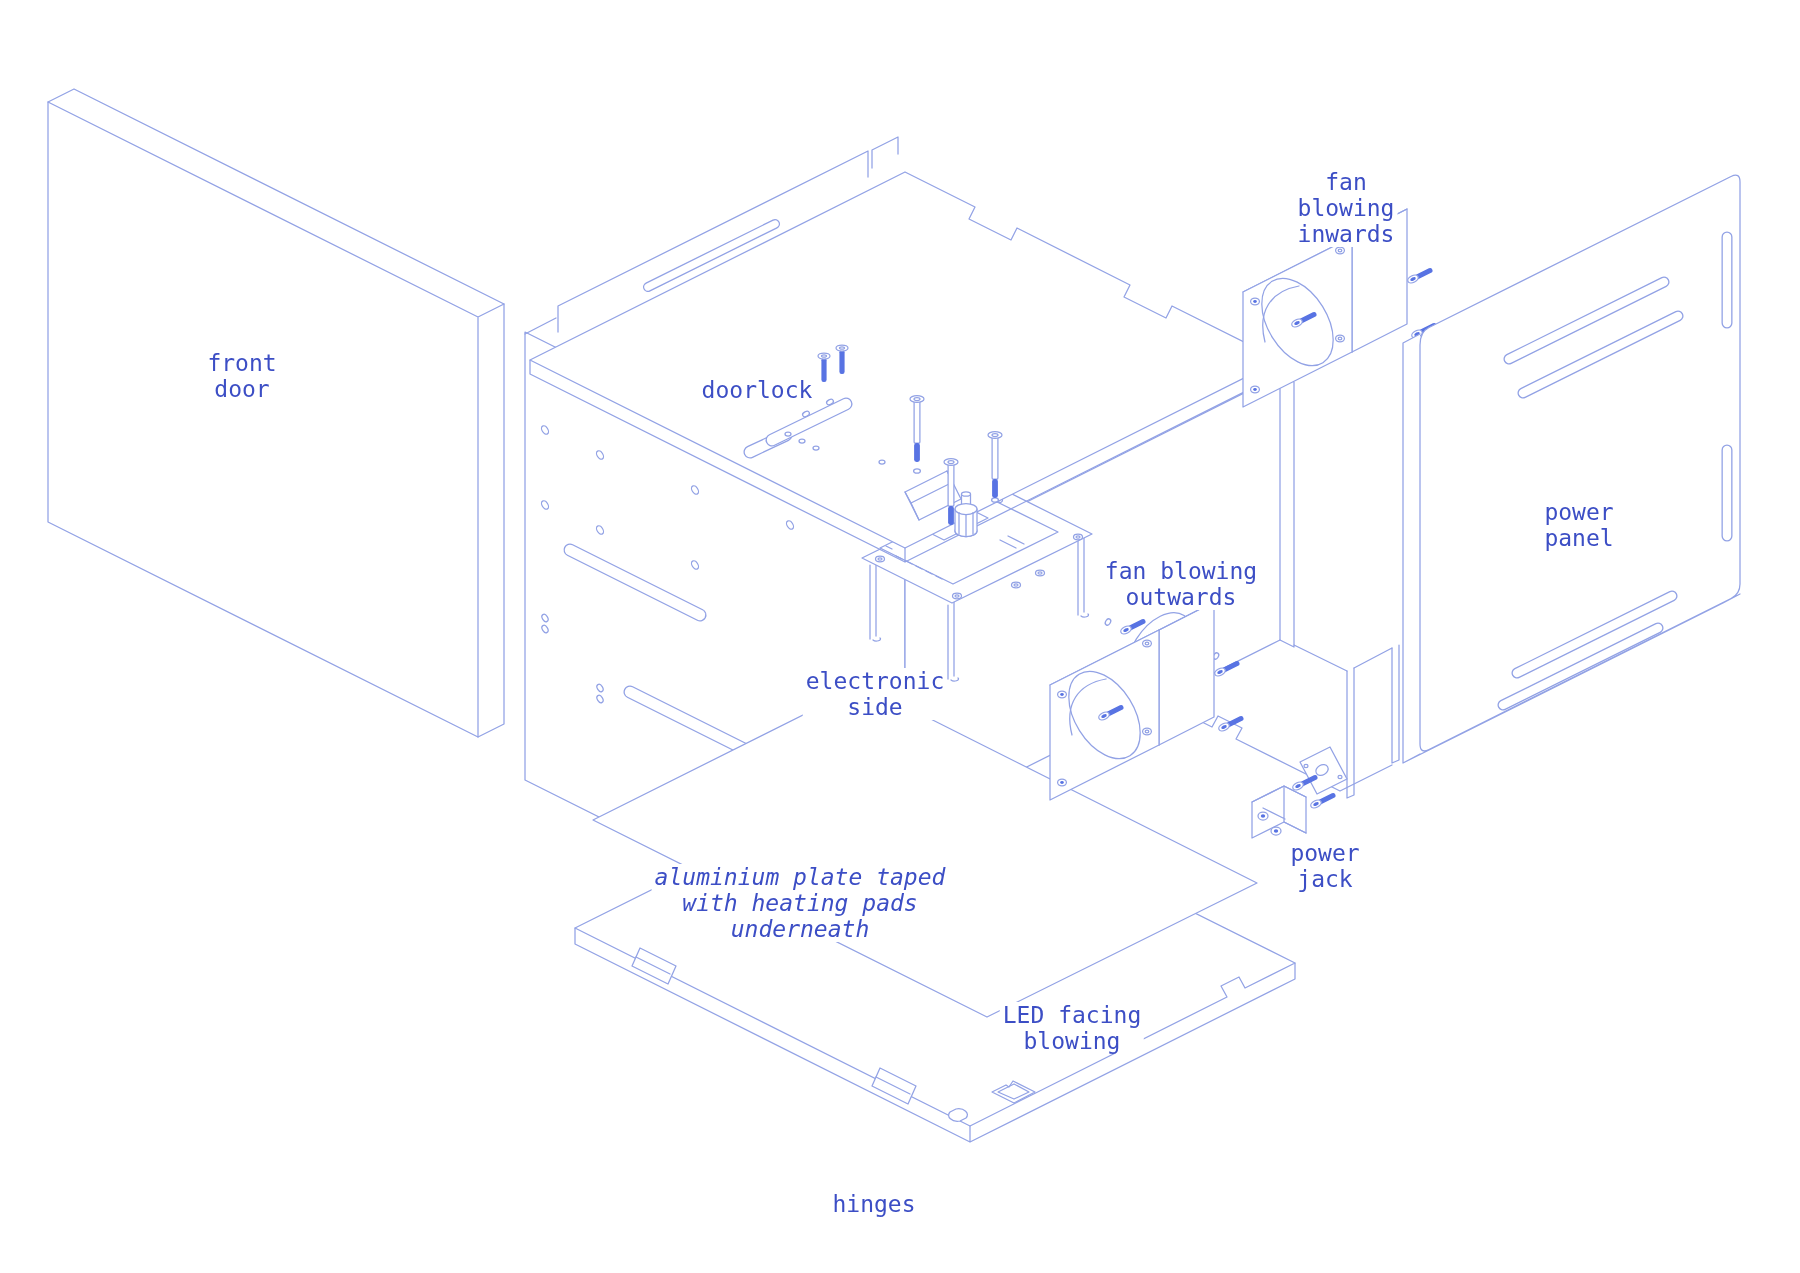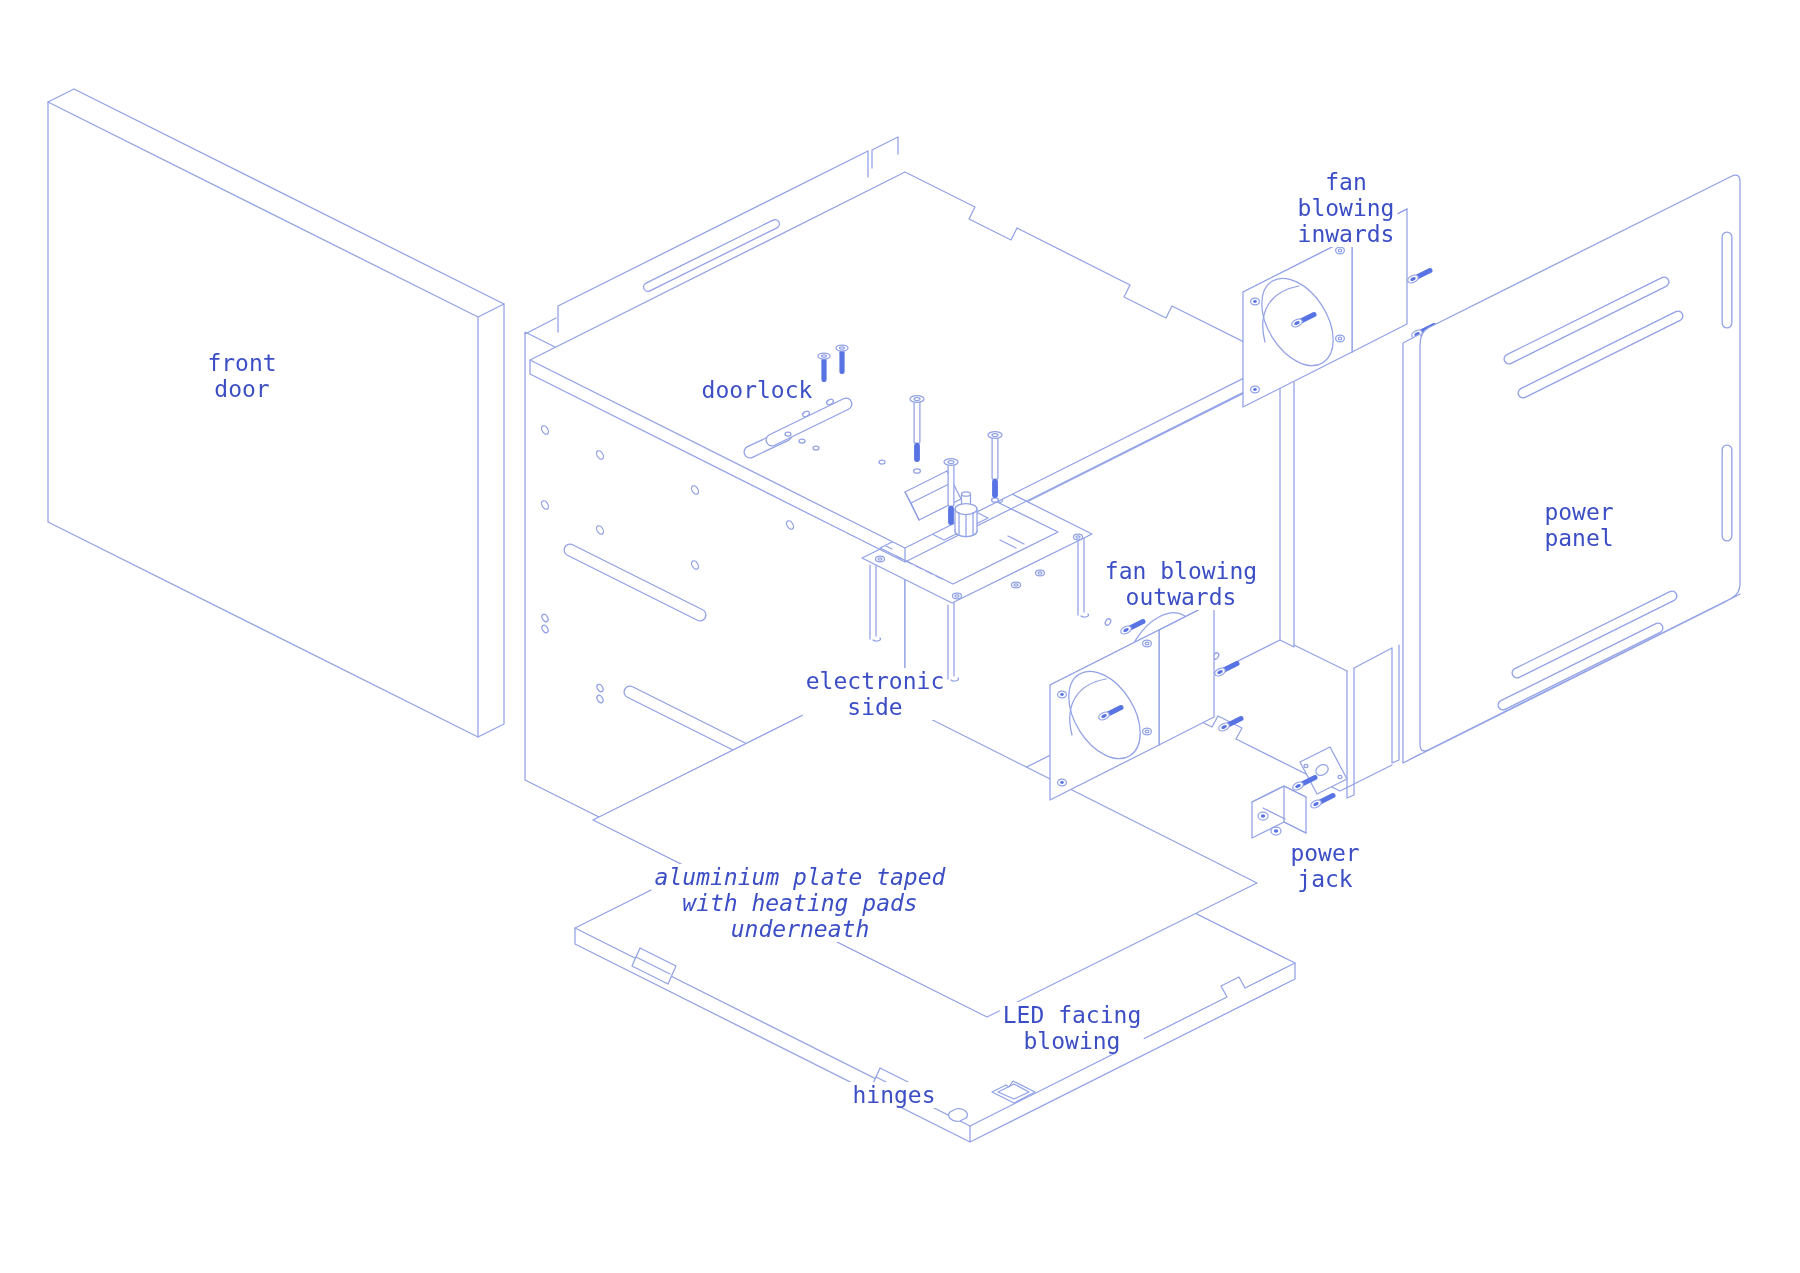--- a/index.html
+++ b/index.html
@@ -232,14 +232,14 @@
 
   <div class="lbl" style="left: 242px; top: 376px;"><div>front</div><div>door</div></div>
   <div class="lbl" style="left: 757px; top: 390px;"><div>doorlock</div></div>
   <div class="lbl" style="left: 1346px; top: 208px;"><div>fan</div><div>blowing</div><div>inwards</div></div>
   <div class="lbl" style="left: 1579px; top: 525px;"><div>power</div><div>panel</div></div>
   <div class="lbl" style="left: 1181px; top: 584px;"><div>fan blowing</div><div>outwards</div></div>
   <div class="lbl" style="left: 875px; top: 694px;"><div>electronic</div><div>side</div></div>
   <div class="lbl" style="left: 1325px; top: 866px;"><div>power</div><div>jack</div></div>
   <div class="lbl" style="left: 800px; top: 903px; font-style: italic;"><div>aluminium plate taped</div><div>with heating pads</div><div>underneath</div></div>
   <div class="lbl" style="left: 1072px; top: 1028px; text-align: center;"><div>LED facing</div><div>blowing</div></div>
-  <div class="lbl" style="left: 874px; top: 1095px; margin-left: 20px;"><div>hinges</div></div>
+  <div class="lbl" style="left: 874px; top: 1204px;"><div>hinges</div></div>
 </div>
 
 </body></html>

